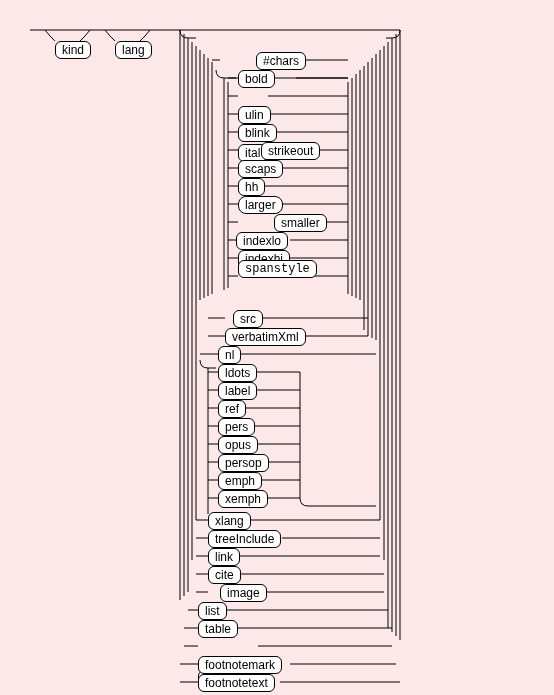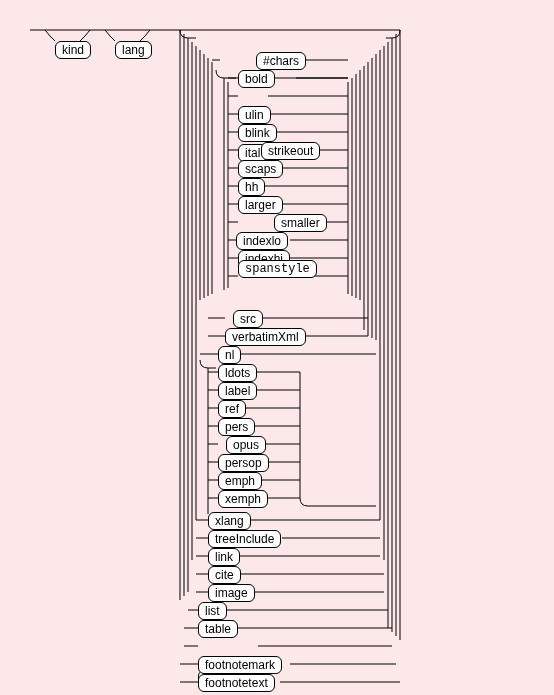--- a/index.html
+++ b/index.html
@@ -125,43 +125,43 @@
 <div class="node" style="left:115px;top:41px;">lang</div>
 <div class="node" style="left:220px;top:52px;margin-left:36px;">#chars</div>
 
 <div class="node" style="left:238px;top:70px;">bold</div>
 <div class="node" style="left:238px;top:100px;margin-top:44px;">ital</div>
 <div class="node" style="left:238px;top:106px;">ulin</div>
 <div class="node" style="left:238px;top:124px;">blink</div>
 <div class="node" style="left:238px;top:142px;margin-left:23px;">strikeout</div>
 <div class="node" style="left:238px;top:160px;">scaps</div>
 <div class="node" style="left:238px;top:178px;">hh</div>
-<div class="node" style="left:238px;top:196px;">larger</div>
+<div class="node" style="left:238px;top:196px;border-radius:8px;">larger</div>
 <div class="node" style="left:238px;top:214px;margin-left:36px;">smaller</div>
 <div class="node" style="left:236px;top:232px;">indexlo</div>
 <div class="node" style="left:238px;top:250px;">indexhi</div>
 <div class="node" style="left:238px;top:260px;font-family:Liberation Mono, monospace;">spanstyle</div>
 
 <div class="node" style="left:225px;top:310px;margin-left:8px;">src</div>
 <div class="node" style="left:225px;top:328px;">verbatimXml</div>
 
 <div class="node" style="left:218px;top:346px;">nl</div>
 
 <div class="node" style="left:218px;top:364px;">ldots</div>
 <div class="node" style="left:218px;top:382px;">label</div>
 <div class="node" style="left:218px;top:400px;">ref</div>
 <div class="node" style="left:218px;top:418px;">pers</div>
-<div class="node" style="left:218px;top:436px;margin-left:8px;">opus</div>
+<div class="node" style="left:218px;top:436px;">opus</div>
 <div class="node" style="left:218px;top:454px;">persop</div>
 <div class="node" style="left:218px;top:472px;">emph</div>
 <div class="node" style="left:218px;top:490px;">xemph</div>
 
 <div class="node" style="left:208px;top:512px;">xlang</div>
 <div class="node" style="left:208px;top:530px;">treeInclude</div>
 <div class="node" style="left:208px;top:548px;">link</div>
 <div class="node" style="left:208px;top:566px;">cite</div>
-<div class="node" style="left:208px;top:584px;">image</div>
+<div class="node" style="left:220px;top:584px;">image</div>
 
 <div class="node" style="left:198px;top:602px;">list</div>
 <div class="node" style="left:198px;top:620px;">table</div>
 <div class="node" style="left:198px;top:670px;font-style:italic;">footnote</div>
 <div class="node" style="left:198px;top:656px;">footnotemark</div>
 <div class="node" style="left:198px;top:674px;">footnotetext</div>
 
 </body></html>

